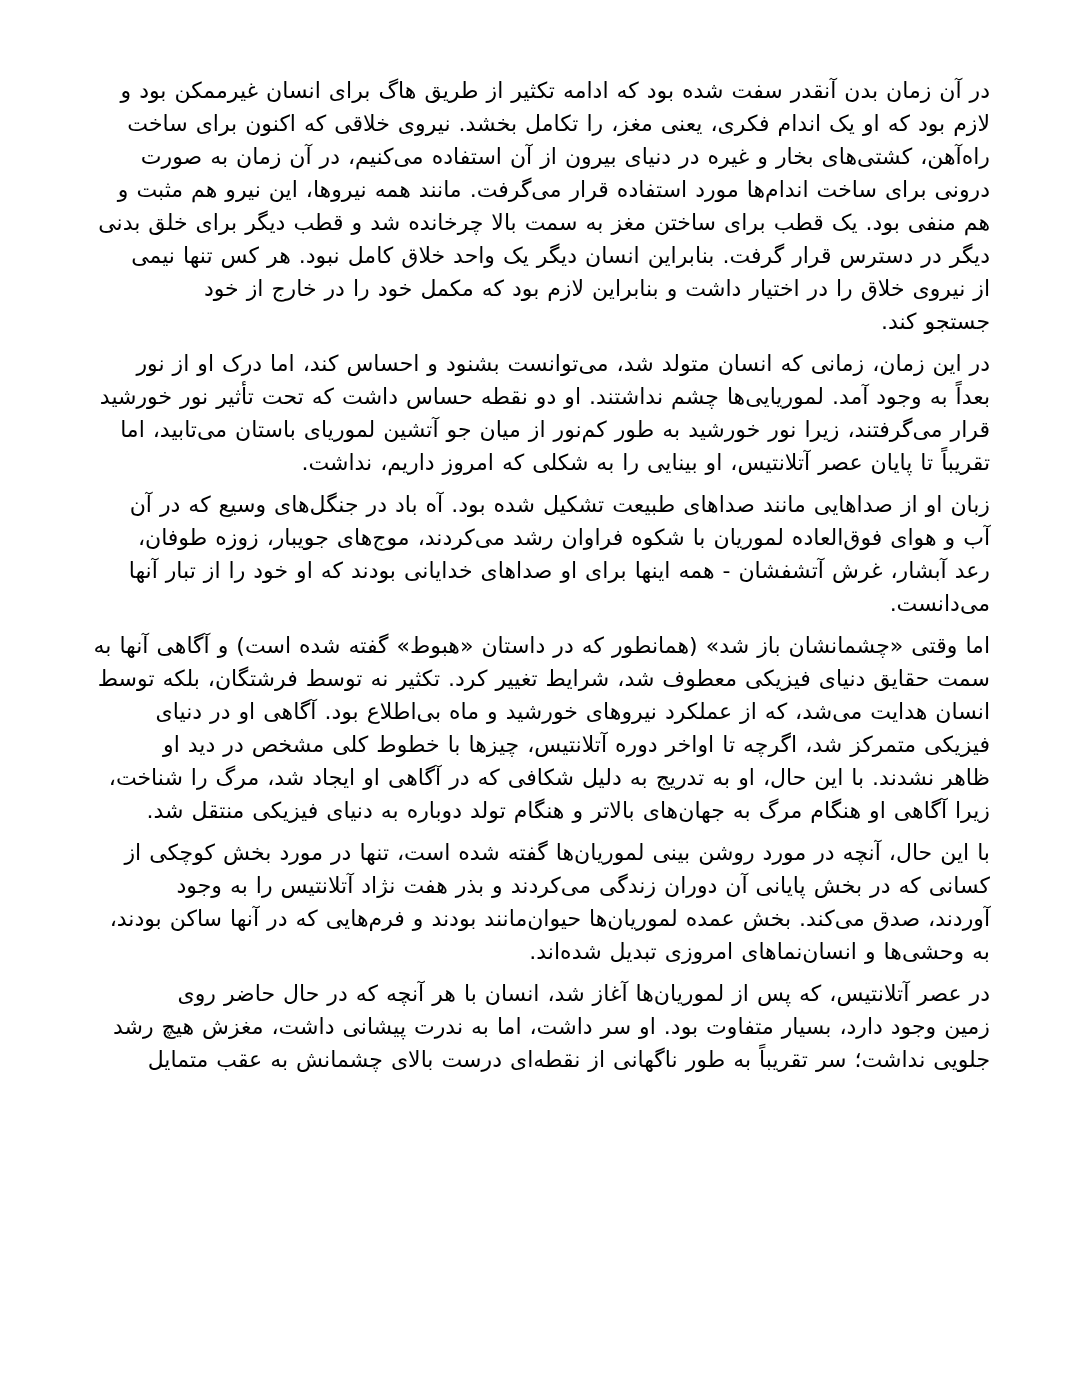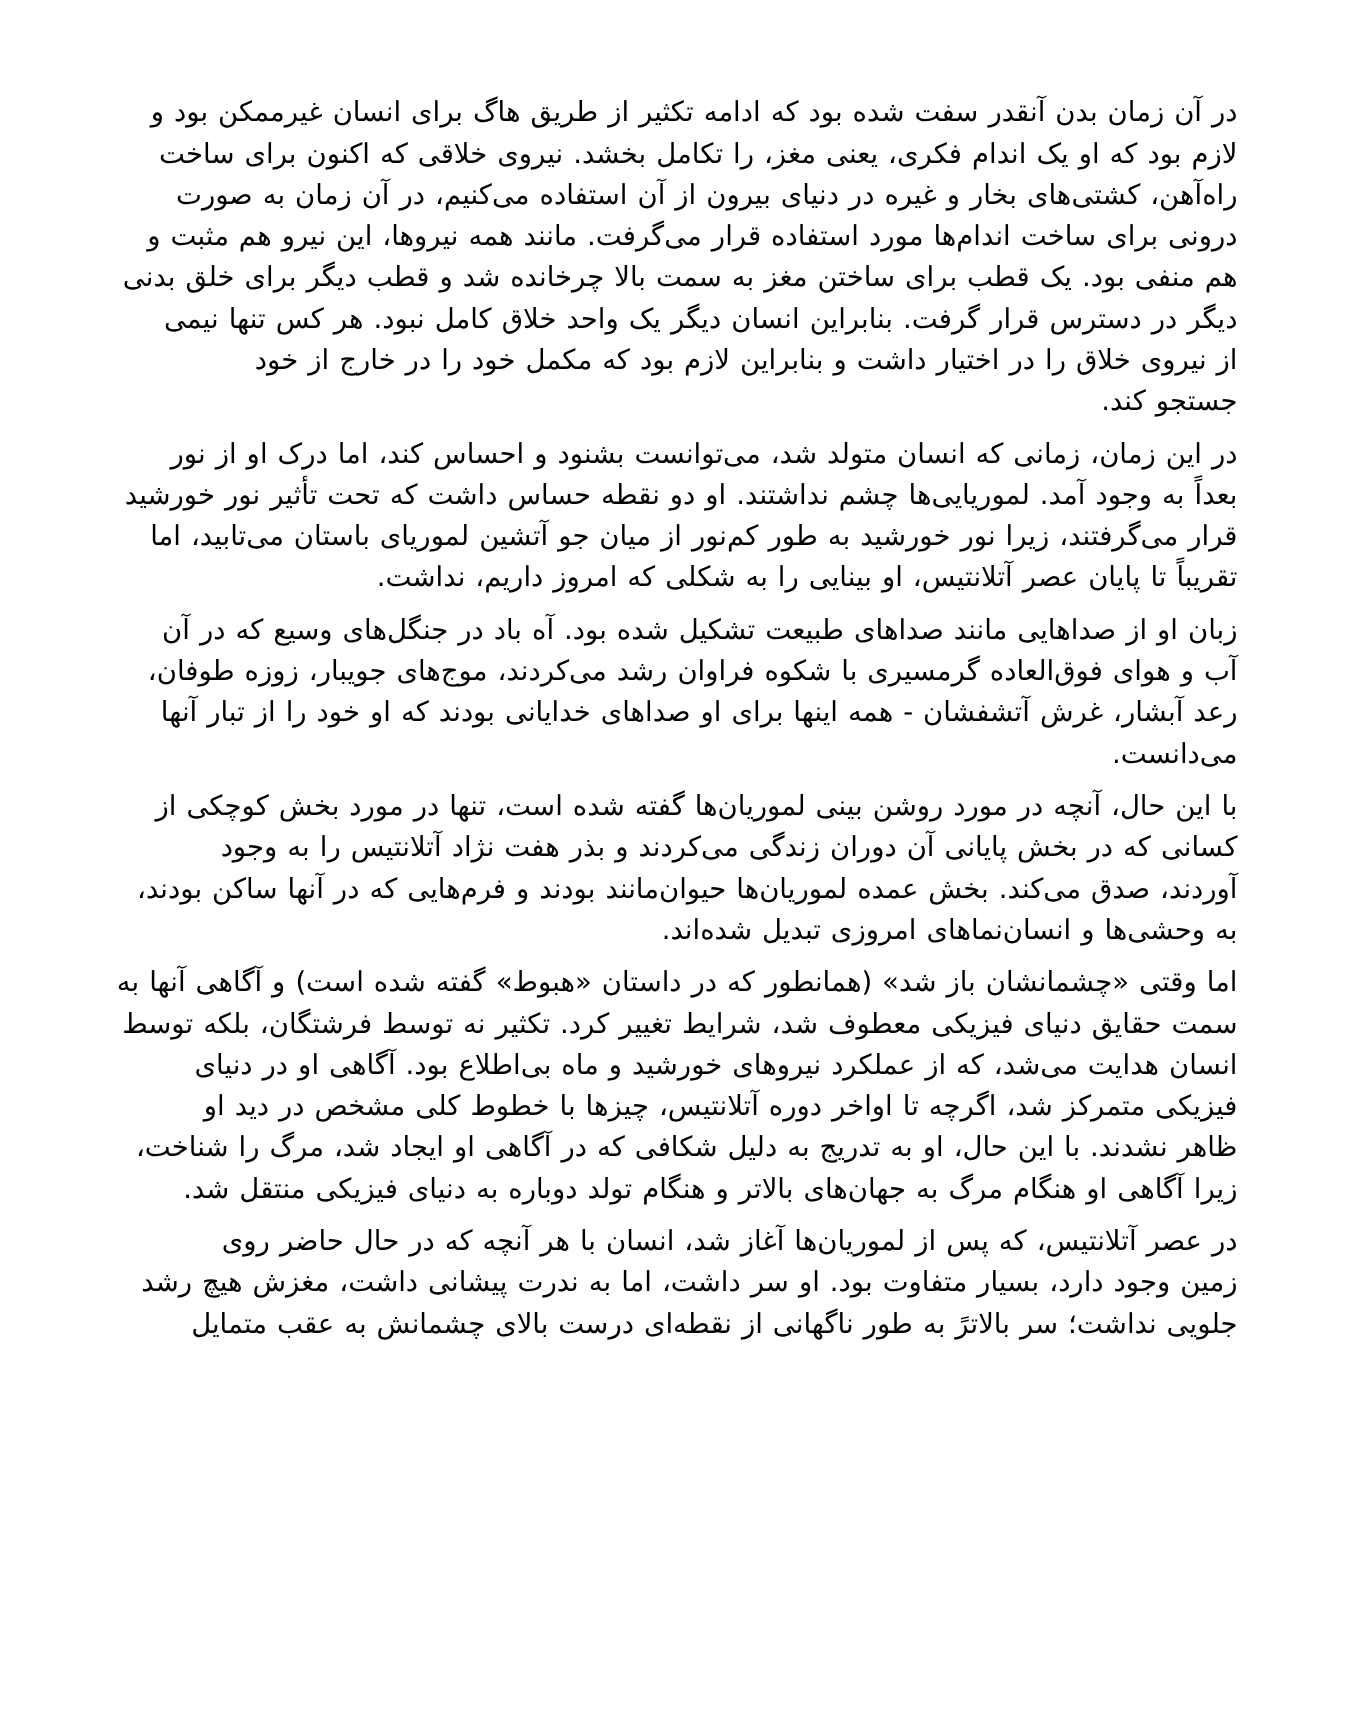--- a/index.html
+++ b/index.html
@@ -51,29 +51,29 @@
 درونی برای ساخت اندام‌ها مورد استفاده قرار می‌گرفت. مانند همه نیروها، این نیرو هم مثبت و
 هم منفی بود. یک قطب برای ساختن مغز به سمت بالا چرخانده شد و قطب دیگر برای خلق بدنی
 دیگر در دسترس قرار گرفت. بنابراین انسان دیگر یک واحد خلاق کامل نبود. هر کس تنها نیمی
 از نیروی خلاق را در اختیار داشت و بنابراین لازم بود که مکمل خود را در خارج از خود
 جستجو کند.</div>
   <div class="para">در این زمان، زمانی که انسان متولد شد، می‌توانست بشنود و احساس کند، اما درک او از نور
 بعداً به وجود آمد. لموریایی‌ها چشم نداشتند. او دو نقطه حساس داشت که تحت تأثیر نور خورشید
 قرار می‌گرفتند، زیرا نور خورشید به طور کم‌نور از میان جو آتشین لموریای باستان می‌تابید، اما
 تقریباً تا پایان عصر آتلانتیس، او بینایی را به شکلی که امروز داریم، نداشت.</div>
   <div class="para">زبان او از صداهایی مانند صداهای طبیعت تشکیل شده بود. آه باد در جنگل‌های وسیع که در آن
-آب و هوای فوق‌العاده گرمسیری با شکوه فراوان رشد می‌کردند، موج‌های جویبار، زوزه طوفان،
+آب و هوای فوق‌العاده لموریان با شکوه فراوان رشد می‌کردند، موج‌های جویبار، زوزه طوفان،
 رعد آبشار، غرش آتشفشان - همه اینها برای او صداهای خدایانی بودند که او خود را از تبار آنها
 می‌دانست.</div>
-  <div class="para">با این حال، آنچه در مورد روشن بینی لموریان‌ها گفته شده است، تنها در مورد بخش کوچکی از
-کسانی که در بخش پایانی آن دوران زندگی می‌کردند و بذر هفت نژاد آتلانتیس را به وجود
-آوردند، صدق می‌کند. بخش عمده لموریان‌ها حیوان‌مانند بودند و فرم‌هایی که در آنها ساکن بودند،
-به وحشی‌ها و انسان‌نماهای امروزی تبدیل شده‌اند.</div>
   <div class="para">اما وقتی «چشمانشان باز شد» (همانطور که در داستان «هبوط» گفته شده است) و آگاهی آنها به
 سمت حقایق دنیای فیزیکی معطوف شد، شرایط تغییر کرد. تکثیر نه توسط فرشتگان، بلکه توسط
 انسان هدایت می‌شد، که از عملکرد نیروهای خورشید و ماه بی‌اطلاع بود. آگاهی او در دنیای
 فیزیکی متمرکز شد، اگرچه تا اواخر دوره آتلانتیس، چیزها با خطوط کلی مشخص در دید او
 ظاهر نشدند. با این حال، او به تدریج به دلیل شکافی که در آگاهی او ایجاد شد، مرگ را شناخت،
 زیرا آگاهی او هنگام مرگ به جهان‌های بالاتر و هنگام تولد دوباره به دنیای فیزیکی منتقل شد.</div>
+  <div class="para">با این حال، آنچه در مورد روشن بینی لموریان‌ها گفته شده است، تنها در مورد بخش کوچکی از
+کسانی که در بخش پایانی آن دوران زندگی می‌کردند و بذر هفت نژاد آتلانتیس را به وجود
+آوردند، صدق می‌کند. بخش عمده لموریان‌ها حیوان‌مانند بودند و فرم‌هایی که در آنها ساکن بودند،
+به وحشی‌ها و انسان‌نماهای امروزی تبدیل شده‌اند.</div>
   <div class="para">در عصر آتلانتیس، که پس از لموریان‌ها آغاز شد، انسان با هر آنچه که در حال حاضر روی
 زمین وجود دارد، بسیار متفاوت بود. او سر داشت، اما به ندرت پیشانی داشت، مغزش هیچ رشد
-جلویی نداشت؛ سر بالاترً به طور ناگهانی از نقطه‌ای درست بالای چشمانش به عقب متمایل</div>
+جلویی نداشت؛ سر تقریباً به طور ناگهانی از نقطه‌ای درست بالای چشمانش به عقب متمایل</div>
 </div>
 
 </body></html>

